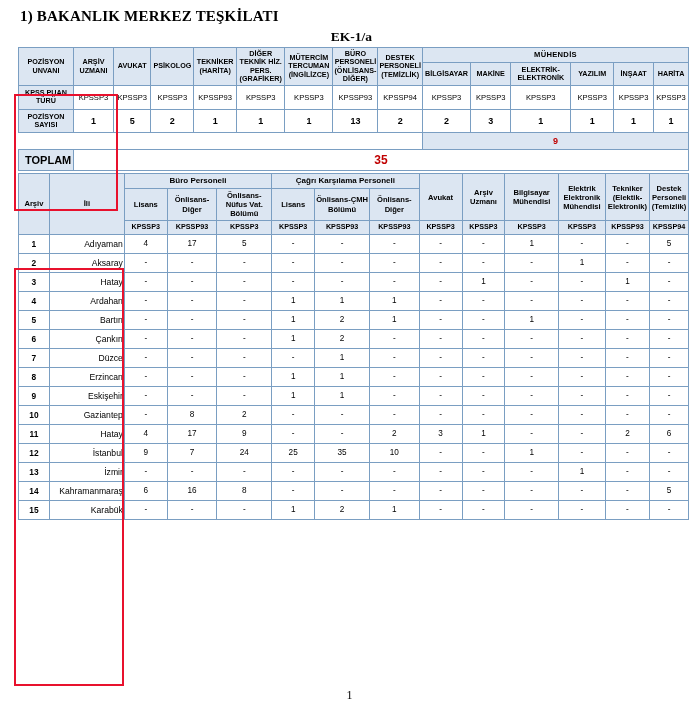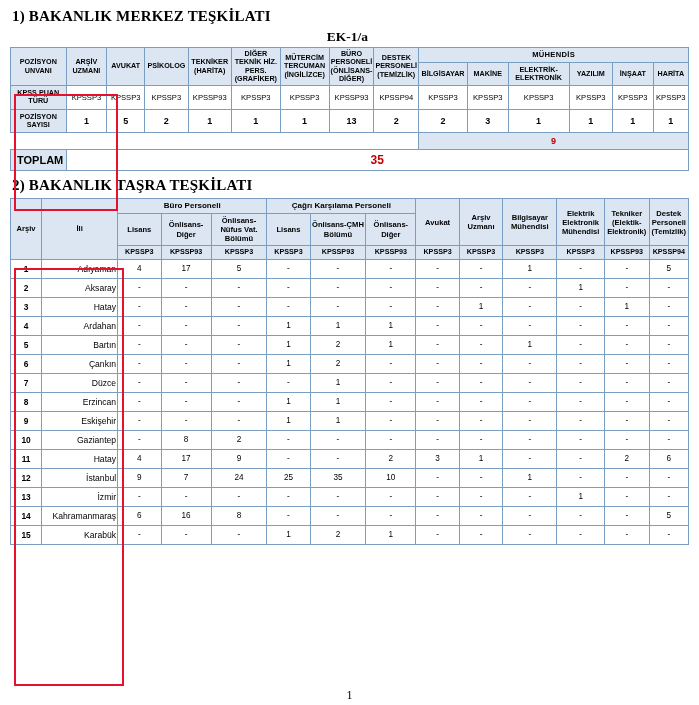--- a/index.html
+++ b/index.html
@@ -6,21 +6,21 @@
   html, body {
     margin: 0; padding: 0;
     background: #ffffff;
     font-family: "Liberation Serif", serif;
   }
   .page {
     width: 699px;
     height: 705px;
     position: relative;
     background: #ffffff;
-    padding: 6px 10px 0 10px;
+    padding: 6px 10px 0 18px;
   }
   .sect-title {
     font-family: "Liberation Serif", serif;
     font-weight: bold;
     font-size: 15px;
     color: #000;
     margin: 2px 0 4px 2px;
     letter-spacing: 0.2px;
   }
   .ek-label {
@@ -225,21 +225,20 @@
         <td style="border:none;background:#fff"></td>
         <td class="subtotal" colspan="6">9</td>
       </tr>
       <tr class="toplam">
         <td class="tl">TOPLAM</td>
         <td class="tv" colspan="14">35</td>
       </tr>
     </tbody>
   </table>
 
-  <div class="sect-title" style="margin-top:6px">2) BAKANLIK TAŞRA TEŞKİLATI</div>
 
   <table class="t2">
     <colgroup>
       <col style="width:4.6%">
         <col style="width:11.2%">
       <col style="width:6.4%">
         <col style="width:7.4%">
         <col style="width:8.2%">
       <col style="width:6.4%">
         <col style="width:8.2%">

